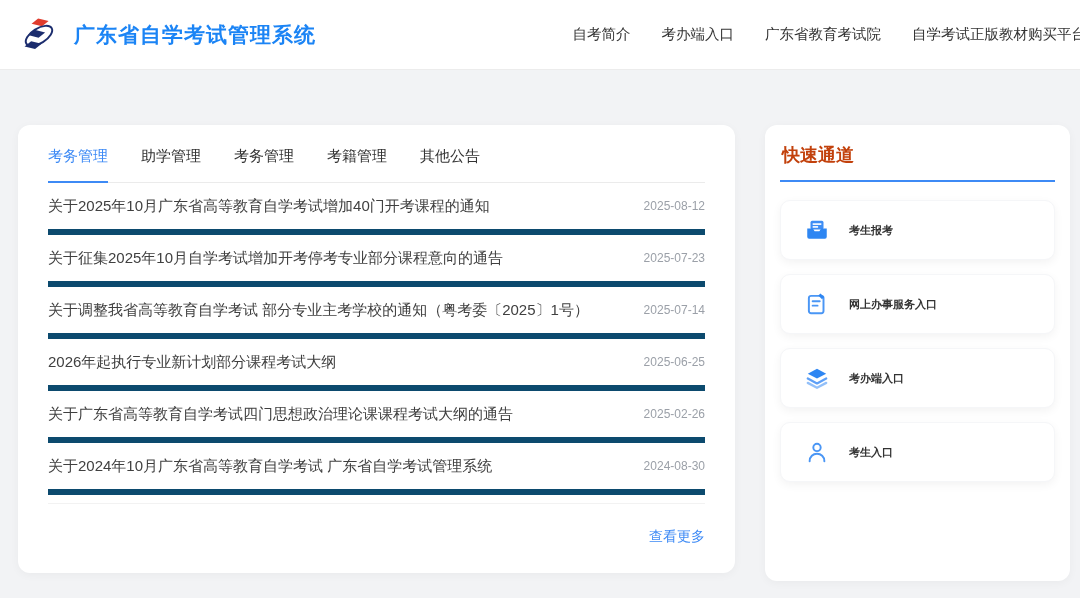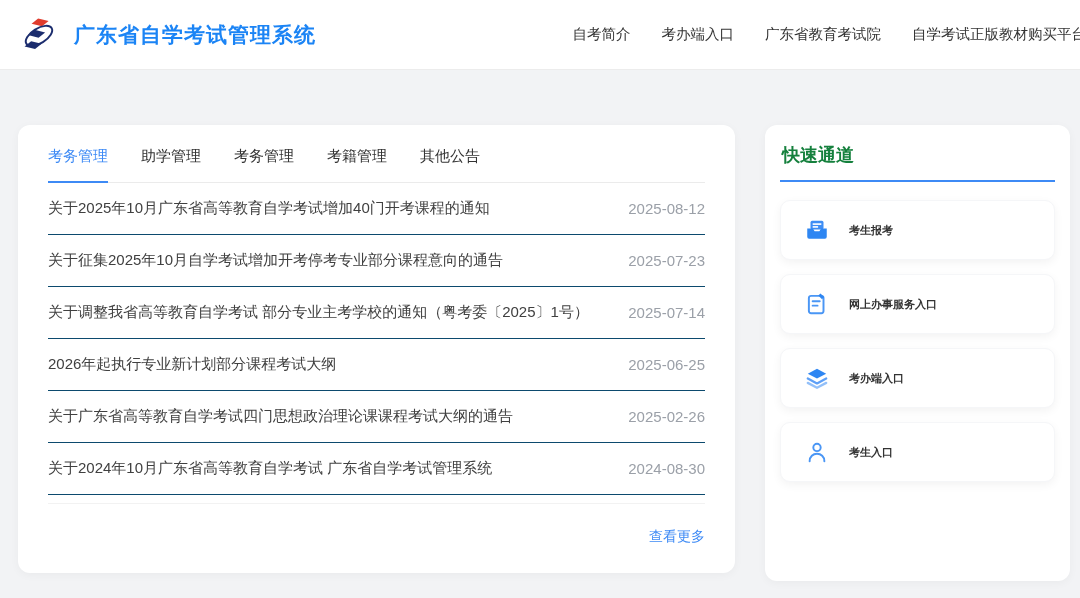--- a/index.html
+++ b/index.html
@@ -41,41 +41,41 @@
     display:flex; gap:33px; padding-top:22px;
     border-bottom:1px solid #ebebeb;
     font-size:15px; color:#333;
   }
   .tab { padding-bottom:15px; cursor:pointer; border-bottom:2px solid transparent; margin-bottom:-1px; }
   .tab.active { color:#3d8af5; border-bottom-color:#3d8af5; }
 
   .news-list { }
   .news-row {
     height:52px; display:flex; align-items:center; justify-content:space-between;
-    border-bottom:1px solid #0c4a6e; cursor:pointer;
+    border-bottom:6px solid #0c4a6e; cursor:pointer;
   }
   .news-title {
     font-size:15px; color:#404040; white-space:nowrap; overflow:hidden;
     text-overflow:ellipsis; max-width:560px;
   }
-  .news-date { font-size:15px; color:#9ba0a8; flex:0 0 auto; margin-left:26px; }
+  .news-date { font-size:12px; color:#9ba0a8; flex:0 0 auto; margin-left:26px; }
 
   .list-footer-sep { border-top:1px solid #f2f2f2; margin-top:8px; }
   .card-footer { height:42px; display:flex; align-items:flex-end; justify-content:flex-end; }
   .view-more { font-size:14px; color:#3d8af5; cursor:pointer; text-decoration:none; }
 
   
   .quick-card {
     position:absolute; left:765px; top:125px; width:305px; height:456px;
     background:#fff; border-radius:12px;
     box-shadow:0 2px 10px rgba(0,0,0,0.04);
     padding:0 15px;
   }
   .quick-title {
-    font-size:18px; font-weight:bold; color:#15803d;
+    font-size:18px; font-weight:bold; color:#c2410c;
     padding:18px 0 13px 2px;
     border-bottom:2px solid #3d8af5;
   }
   .quick-links { margin-top:18px; }
   .quick-link {
     height:60px; margin-bottom:14px;
     background:#fff; border:1px solid #f5f6f8; border-radius:10px;
     box-shadow:0 3px 10px rgba(0,0,0,0.05);
     display:flex; align-items:center; gap:19px; padding-left:23px;
     cursor:pointer;

